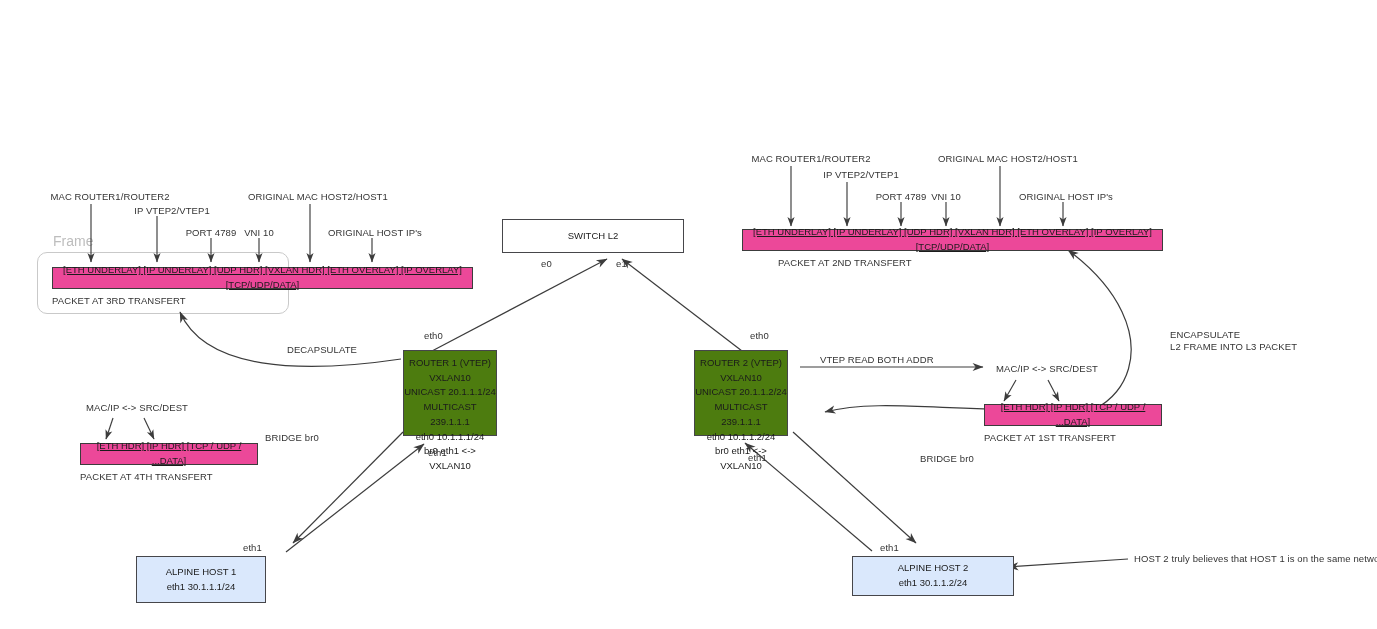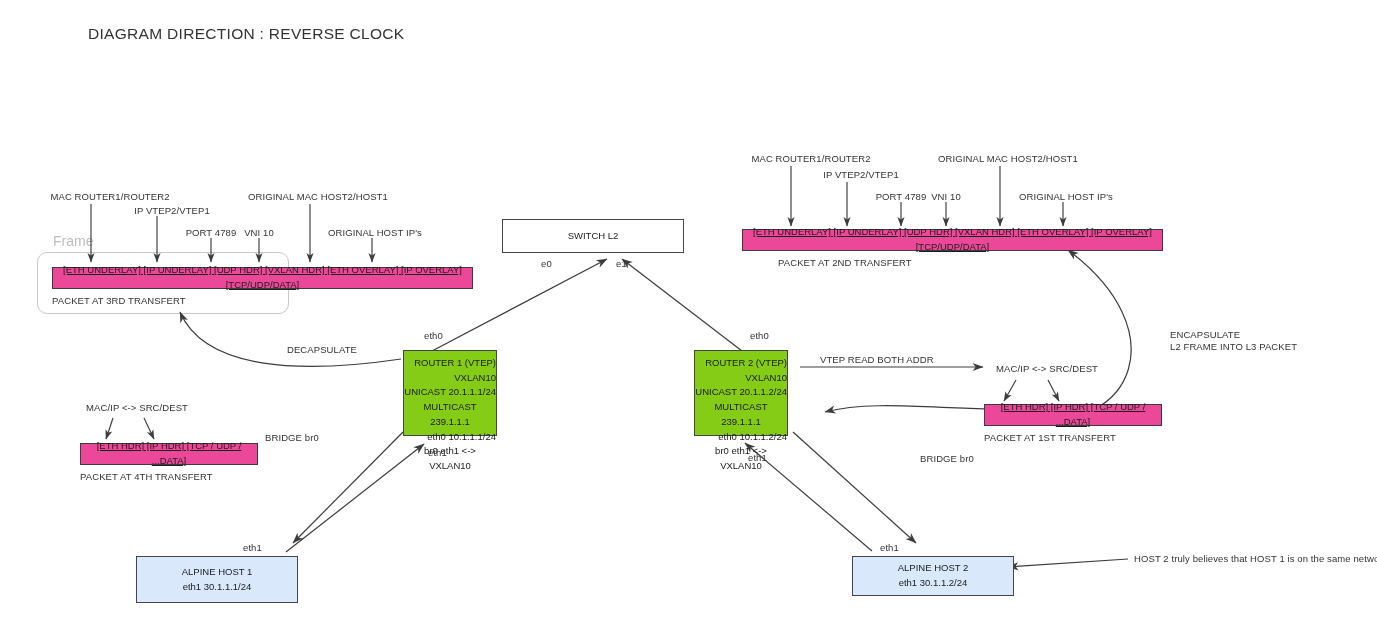--- a/index.html
+++ b/index.html
@@ -7,37 +7,36 @@
   #canvas{position:relative;width:1377px;height:629px;background:#ffffff;overflow:hidden;}
   svg.layer{position:absolute;left:0;top:0;width:1377px;height:629px;pointer-events:none;}
 
   .lbl{position:absolute;font-size:9.5px;color:#333333;white-space:nowrap;letter-spacing:.1px;line-height:1.35;}
   .lbl.c{transform:translateX(-50%);text-align:center;}
 
   .title{position:absolute;font-size:15.5px;color:#333333;letter-spacing:.3px;white-space:nowrap;}
 
   .node{position:absolute;box-sizing:border-box;display:flex;align-items:center;justify-content:center;
         text-align:center;font-size:9.5px;color:#1b1b1b;line-height:1.55;}
-  .node.router{background:#84cc16;border:1.4px solid #46464a;align-items:flex-end;}
+  .node.router{background:#4d7c0f;border:1.4px solid #46464a;}
   .node.host{background:#dae8fc;border:1.4px solid #46464a;}
   .node.plain{background:#ffffff;border:1.4px solid #46464a;}
   .node.pkt{background:#ec4899;border:1.4px solid #3c3c3c;font-size:9.5px;text-decoration:underline;}
 
   .frame-group{position:absolute;box-sizing:border-box;border:1.6px solid #c9c9c9;border-radius:10px;background:transparent;}
   .frame-title{position:absolute;font-size:14px;color:#bdbdbd;white-space:nowrap;}
 
   .router-head{font-size:9.5px;}
   .sp{display:block;height:7px;}
 </style>
 </head>
 <body>
 
 <div id="canvas">
 
-  <div class="title" style="left:88px;top:25px;">DIAGRAM DIRECTION : REVERSE CLOCK</div>
 
   <div class="frame-group" style="left:37px;top:252px;width:252px;height:62px;"></div>
   <div class="frame-title" style="left:37px;top:233px;margin-left:16px;">Frame</div>
 
   <svg class="layer">
     <defs>
       <marker id="ah" markerWidth="11" markerHeight="11" refX="9.2" refY="4" orient="auto" markerUnits="strokeWidth">
         <path d="M0.5,0.6 L9.6,4 L0.5,7.4 L3.1,4 Z" fill="#3c3c3c"></path>
       </marker>
       <marker id="ahs" markerWidth="10" markerHeight="10" refX="8.4" refY="3.6" orient="auto" markerUnits="strokeWidth">
@@ -145,21 +144,21 @@
     <span>VXLAN10</span>
     <span>UNICAST 20.1.1.2/24</span>
     <span>MULTICAST 239.1.1.1</span>
     <span class="sp"></span>
     <span>eth0 10.1.1.2/24</span>
     <span>br0 eth1 &lt;-&gt; VXLAN10</span>
   </div>
   <div class="lbl" style="left:750px;top:330px;">eth0</div>
   <div class="lbl" style="left:748px;top:452px;">eth1</div>
 
-  <div class="node host" style="left:136px;top:556px;width:162px;height:47px;flex-direction:column;">
+  <div class="node host" style="left:136px;top:556px;width:130px;height:47px;flex-direction:column;">
     <span>ALPINE HOST 1</span>
     <span>eth1 30.1.1.1/24</span>
   </div>
   <div class="lbl" style="left:243px;top:542px;">eth1</div>
 
   <div class="node host" style="left:841px;top:556px;width:162px;height:40px;flex-direction:column;margin-left:11px;">
     <span>ALPINE HOST 2</span>
     <span>eth1 30.1.1.2/24</span>
   </div>
   <div class="lbl" style="left:880px;top:542px;">eth1</div>

